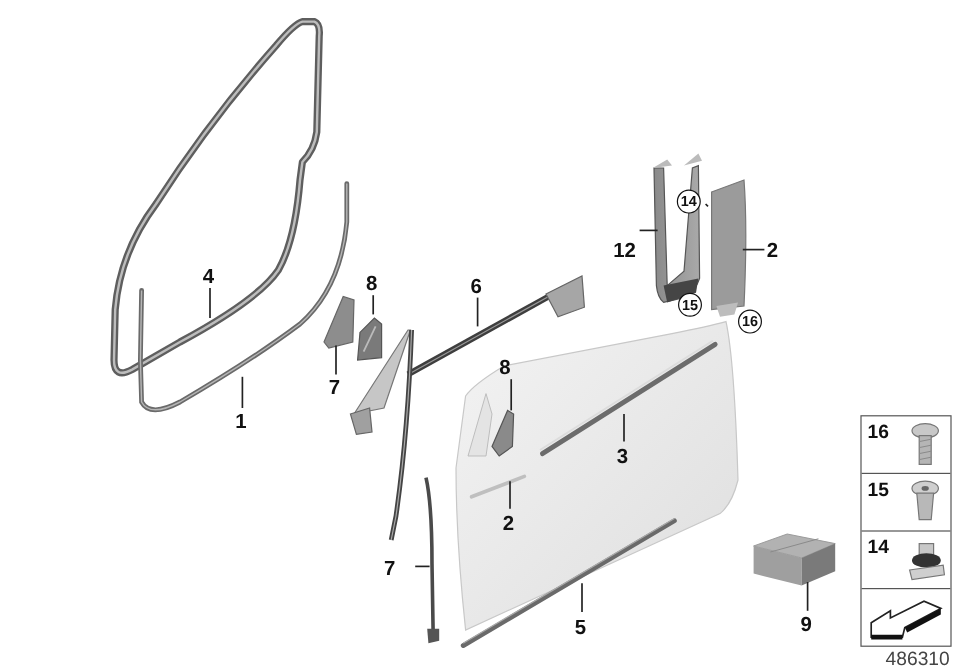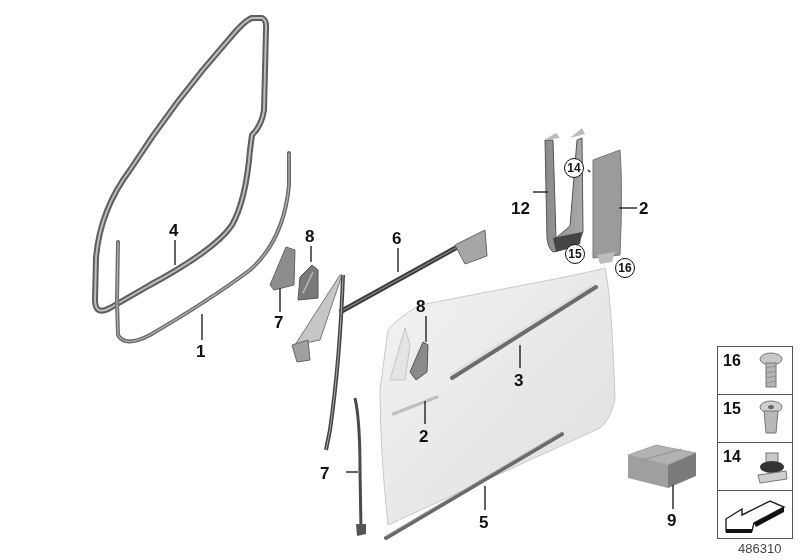--- a/index.html
+++ b/index.html
@@ -3,21 +3,21 @@
   <meta charset="utf-8">
   <style>
     html, body { margin: 0; padding: 0; background: #ffffff; }
     body { width: 800px; height: 560px; position: relative; overflow: hidden; font-family: "Liberation Sans", sans-serif; }
     .canvas { position: absolute; left: 0; top: 0; width: 800px; height: 560px; }
     .callout { position: absolute; font-family: "Liberation Sans", sans-serif; font-weight: bold; font-size: 17px; color: #111; line-height: 1; }
     .circled { position: absolute; width: 20px; height: 20px; border: 1.4px solid #111; border-radius: 50%; background: #fff; font-family: "Liberation Sans", sans-serif; font-weight: bold; font-size: 12px; color: #111; display: flex; align-items: center; justify-content: center; box-sizing: border-box; }
     .legend-box { position: absolute; left: 717px; top: 346px; width: 76px; height: 193px; border: 1px solid #555; box-sizing: border-box; background: #fff; }
     .legend-cell { position: absolute; left: 0; width: 74px; border-bottom: 1px solid #555; box-sizing: border-box; }
     .legend-num { position: absolute; left: 5px; top: 5px; font-weight: bold; font-size: 16px; color: #111; }
-    .diagram-id { position: absolute; left: 738px; top: 541px; font-size: 13px; color: #444; }
+    .diagram-id { position: absolute; left: 738px; top: 541px; font-size: 16px; color: #444; }
   </style>
 </head>
 <body>
 
 <div class="canvas">
   <svg width="800" height="560" viewBox="0 0 800 560" style="position:absolute;left:0;top:0">
     <defs>
       <linearGradient id="doorGrad" x1="0" y1="0" x2="1" y2="1">
         <stop offset="0" stop-color="#f3f3f3"></stop>
         <stop offset="1" stop-color="#dedede"></stop>

